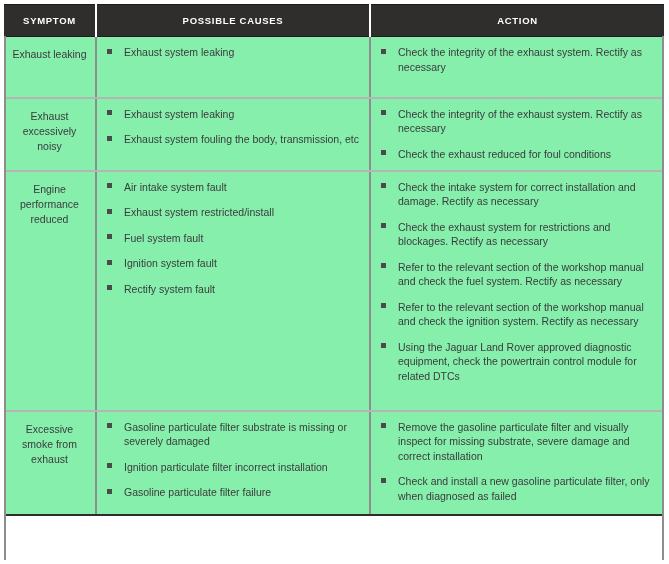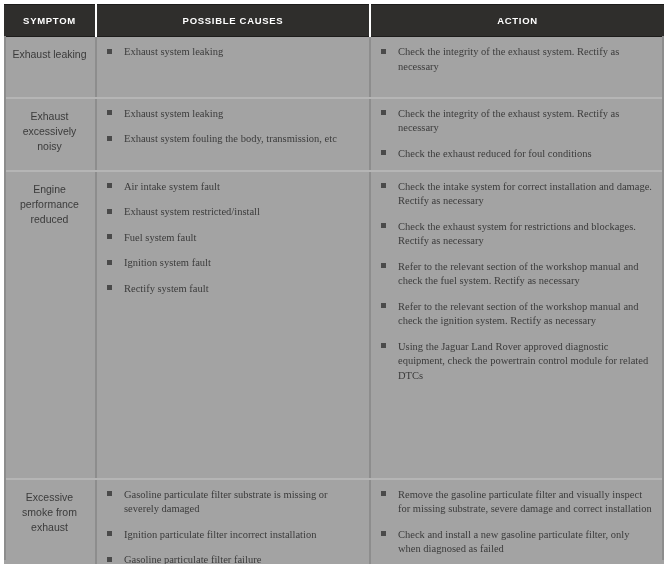--- a/index.html
+++ b/index.html
@@ -51,21 +51,21 @@
     box-sizing: border-box;
   }
   thead th.last { border-right: none; }
 
   
   tbody td {
     border-bottom: 2px solid #b5b5b5;
     border-right: 2px solid #8d8d8d;
     vertical-align: top;
     box-sizing: border-box;
-    background: #a3a3a3;
+    background: #86efac;
     margin-left: 40px;
   }
   tbody td.last { border-right: none; }
   tbody tr.last-row td { border-bottom: 2px solid #2f2e2c; }
 
   td.symptom {
     text-align: center;
     font-size: 10.5px;
     color: #3b3b3b;
     line-height: 15px;
@@ -73,21 +73,20 @@
     border-right: 2px solid #8d8d8d;
   }
   td.listcell {
     padding: 8px 10px 6px 8px;
   }
 
   ul.blist {
     list-style: none;
     margin: 0;
     padding: 0;
-    font-family: Liberation Serif, serif;
   }
   ul.blist li {
     position: relative;
     padding-left: 19px;
     margin: 0 0 11px 0;
     font-size: 10.5px;
     line-height: 14.5px;
     color: #3b3b3b;
   }
   ul.blist li:last-child { margin-bottom: 0; }
@@ -157,42 +156,42 @@
               <li><span class="sq"></span><span>Exhaust system fouling the body, transmission, etc</span></li>
             </ul>
           </td>
           <td class="listcell last">
             <ul class="blist">
               <li><span class="sq"></span><span>Check the integrity of the exhaust system. Rectify as necessary</span></li>
               <li><span class="sq"></span><span>Check the exhaust reduced for foul conditions</span></li>
             </ul>
           </td>
         </tr>
-        <tr style="height: 308px;">
+        <tr style="height: 240px;">
           <td class="symptom">Engine performance reduced</td>
           <td class="listcell">
             <ul class="blist">
               <li><span class="sq"></span><span>Air intake system fault</span></li>
               <li><span class="sq"></span><span>Exhaust system restricted/install</span></li>
               <li><span class="sq"></span><span>Fuel system fault</span></li>
               <li><span class="sq"></span><span>Ignition system fault</span></li>
               <li><span class="sq"></span><span>Rectify system fault</span></li>
             </ul>
           </td>
           <td class="listcell last">
             <ul class="blist">
               <li><span class="sq"></span><span>Check the intake system for correct installation and damage. Rectify as necessary</span></li>
               <li><span class="sq"></span><span>Check the exhaust system for restrictions and blockages. Rectify as necessary</span></li>
               <li><span class="sq"></span><span>Refer to the relevant section of the workshop manual and check the fuel system. Rectify as necessary</span></li>
               <li><span class="sq"></span><span>Refer to the relevant section of the workshop manual and check the ignition system. Rectify as necessary</span></li>
               <li><span class="sq"></span><span>Using the Jaguar Land Rover approved diagnostic equipment, check the powertrain control module for related DTCs</span></li>
             </ul>
           </td>
         </tr>
-        <tr class="last-row" style="height: 117px;">
+        <tr class="last-row" style="height: 104px;">
           <td class="symptom">Excessive smoke from exhaust</td>
           <td class="listcell">
             <ul class="blist">
               <li><span class="sq"></span><span>Gasoline particulate filter substrate is missing or severely damaged</span></li>
               <li><span class="sq"></span><span>Ignition particulate filter incorrect installation</span></li>
               <li><span class="sq"></span><span>Gasoline particulate filter failure</span></li>
             </ul>
           </td>
           <td class="listcell last">
             <ul class="blist">

